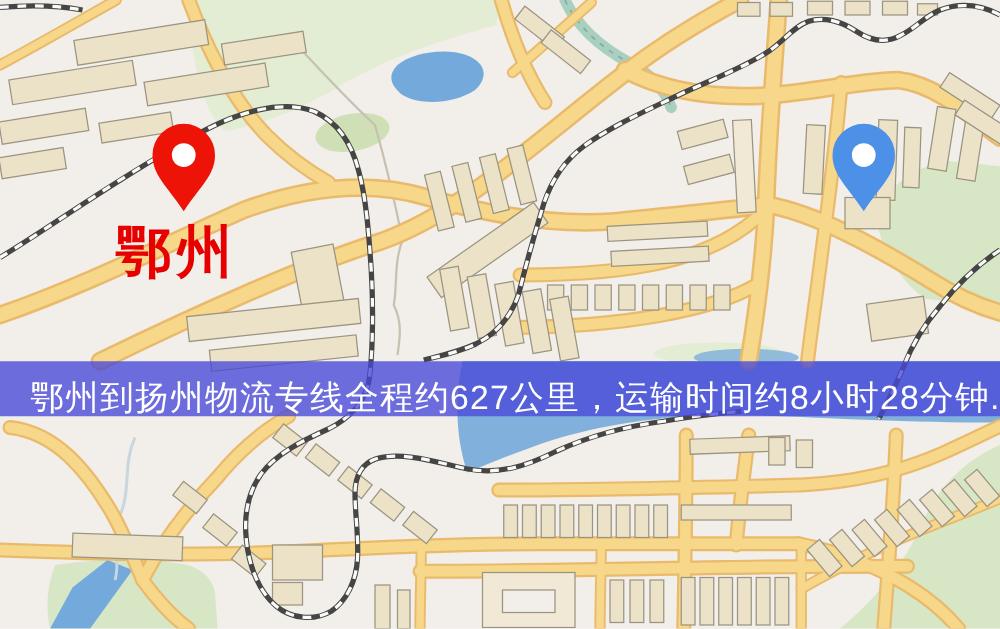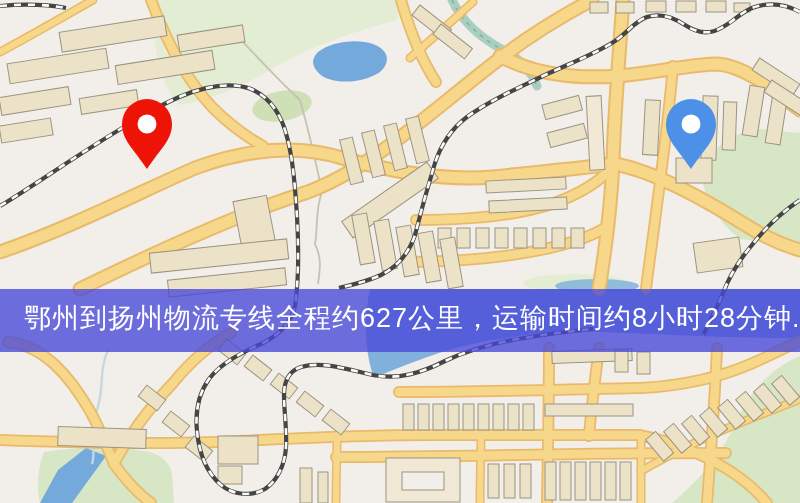--- a/index.html
+++ b/index.html
@@ -30,21 +30,21 @@
   .bldg2{fill:#f1e9d6;stroke:var(--building-stroke);stroke-width:1;}
   .stream{fill:none;stroke:var(--stream);stroke-width:1.8;}
   .stream-b{fill:none;stroke:var(--stream-blue);stroke-width:2.4;}
   .rivergreen{fill:none;stroke:var(--river-green);stroke-width:9;stroke-linecap:round;}
   .rivergreen2{fill:none;stroke:#7fa89a;stroke-width:1.2;stroke-dasharray:4 5;}
   .pin-origin{fill:var(--origin-pin);} .pin-dest{fill:var(--dest-pin);}
   .city-label{position:absolute;font-weight:bold;font-size:45px;line-height:1;letter-spacing:4px;
     font-family:"Liberation Sans",sans-serif;white-space:nowrap;}
   .origin-label{left:92px;top:179px;color:var(--origin-label);}
   .dest-label{left:644px;top:181px;color:var(--dest-label);font-weight:600;letter-spacing:6px;}
-  .banner{position:absolute;left:0;top:289px;width:800px;height:63px;background:var(--banner-bg);}
+  .banner{position:absolute;left:0;top:289px;width:800px;height:44px;background:var(--banner-bg);}
   .banner-text{position:absolute;left:24px;top:0;height:59px;line-height:59px;
     color:var(--banner-text);font-size:27px;letter-spacing:1px;white-space:nowrap;}
 </style>
 </head>
 <body>
 
 <div class="stage">
   <svg width="800" height="503" viewBox="0 0 800 503">
     <defs>
 
@@ -280,13 +280,14 @@
     <g transform="translate(147,169)">
       <path class="pin-origin" d="M0,0 C-14,-21 -25,-29 -25,-45 A25,25 0 1 1 25,-45 C25,-29 14,-21 0,0 Z"></path>
       <circle cx="0" cy="-45" r="9.5" fill="#ffffff"></circle>
     </g>
     <g transform="translate(691,169)">
       <path class="pin-dest" d="M0,0 C-14,-21 -25,-29 -25,-45 A25,25 0 1 1 25,-45 C25,-29 14,-21 0,0 Z"></path>
       <circle cx="0" cy="-45" r="9.5" fill="#ffffff"></circle>
     </g>
   </svg>
 
+  <div class="city-label origin-label">鄂州</div>
 </div>
 
 </body></html>

